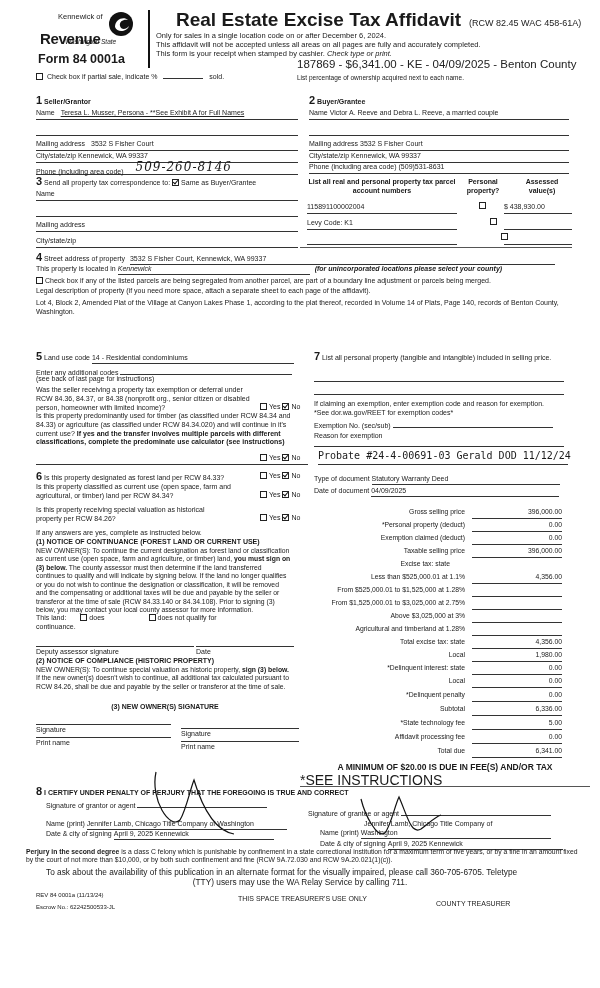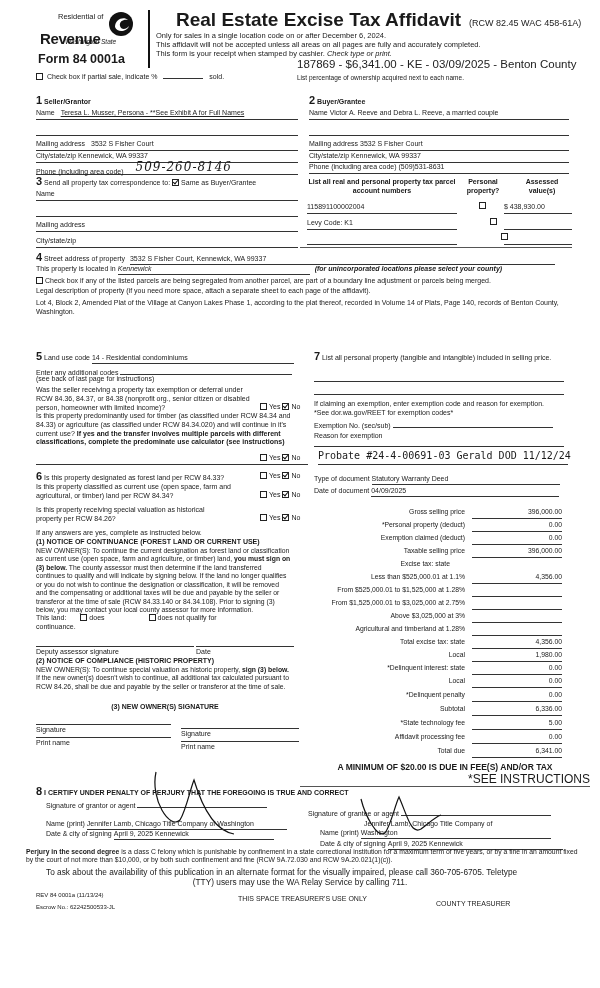--- a/index.html
+++ b/index.html
@@ -14,41 +14,41 @@
   .secnum { font-size: 11px; font-weight: bold; }
   .yesno { position: absolute; font-size: 7px; white-space: nowrap; }
   .fee-row { position: absolute; left: 305px; width: 290px; height: 12px; }
   .fee-label { position: absolute; right: 130px; top: 0; text-align: right; white-space: nowrap; font-size: 6.8px; }
   .fee-val { position: absolute; right: 33px; width: 90px; top: 0; text-align: right; border-bottom: 1px solid #333; height: 11px; font-size: 6.8px; }
 </style>
 </head>
 <body>
 
 <div class="abs" style="left:40px;top:12px;width:92px;height:40px;">
-  <div class="abs" style="left:18px;top:0;font-size:7.5px;">Residential of</div>
+  <div class="abs" style="left:18px;top:0;font-size:7.5px;">Kennewick of</div>
   <div class="abs" style="left:0;top:18px;font-size:15px;font-weight:bold;letter-spacing:-0.3px;">Revenue</div>
   <div class="abs" style="left:25px;top:26px;font-size:6.5px;font-style:italic;">Washington State</div>
   <svg class="abs" style="left:68px;top:-1px;" width="26" height="26" viewBox="0 0 26 26">
     <circle cx="13" cy="13" r="12" fill="#111"></circle>
     <path d="M7 16 C 7 8, 16 5, 20 9 C 16 8, 11 10, 12 15 C 13 19, 18 19, 21 15 C 19 21, 9 22, 7 16 Z" fill="#fff"></path>
   </svg>
 </div>
 <div class="abs" style="left:38px;top:52px;font-size:12.5px;font-weight:bold;">Form 84 0001a</div>
 <div class="abs" style="left:148px;top:10px;width:2px;height:58px;background:#111;"></div>
 
 <div class="abs" style="left:156px;top:8px;white-space:nowrap;margin-left:20px;">
   <span style="font-size:19px;font-weight:bold;">Real Estate Excise Tax Affidavit</span>
   <span style="font-size:9px;margin-left:6px;">(RCW 82.45 WAC 458-61A)</span>
 </div>
 <div class="abs" style="left:156px;top:31px;font-size:7.5px;">Only for sales in a single location code on or after December 6, 2024.</div>
 <div class="abs" style="left:156px;top:40px;font-size:7.5px;">This affidavit will not be accepted unless all areas on all pages are fully and accurately completed.</div>
 <div class="abs" style="left:156px;top:49px;font-size:7.5px;white-space:nowrap;">
   <span>This form is your receipt when stamped by cashier. </span><i>Check type or print.</i>
 </div>
-<div class="abs" style="left:297px;top:57px;font-size:11.5px;white-space:nowrap;color:#222;">187869 - $6,341.00 - KE - 03/09/2025 - Benton County</div>
+<div class="abs" style="left:297px;top:57px;font-size:11.5px;white-space:nowrap;color:#222;">187869 - $6,341.00 - KE - 04/09/2025 - Benton County</div>
 <div class="abs" style="left:36px;top:73px;font-size:7px;white-space:nowrap;">
   <span class="cb"></span>
   <span>Check box if partial sale, indicate %</span>
   <span style="display:inline-block;width:40px;border-bottom:1px solid #333;margin:0 4px;"></span>
   <span>sold.</span>
 </div>
 <div class="abs" style="left:297px;top:74px;font-size:6.5px;">List percentage of ownership acquired next to each name.</div>
 
 <div class="abs" style="left:36px;top:94px;width:262px;">
   <div><span class="secnum">1</span> <b style="font-size:7px;">Seller/Grantor</b></div>
@@ -226,21 +226,21 @@
   </div>
 <div class="fee-row" style="top:733px;">
     <span class="fee-label">Affidavit processing fee</span>
     <span class="fee-val">0.00</span>
   </div>
 <div class="fee-row" style="top:747px;">
     <span class="fee-label">Total due</span>
     <span class="fee-val">6,341.00</span>
   </div>
 <div class="abs bold" style="left:300px;top:762px;width:290px;text-align:center;font-size:8.5px;white-space:nowrap;">A MINIMUM OF $20.00 IS DUE IN FEE(S) AND/OR TAX</div>
-<div class="abs" style="left:300px;top:772px;width:290px;text-align:right;font-size:12px;">*SEE INSTRUCTIONS</div>
+<div class="abs" style="left:300px;top:772px;width:290px;text-align:left;font-size:14px;">*SEE INSTRUCTIONS</div>
 
 <div class="abs" style="left:300px;top:786px;width:290px;border-top:1px solid #555;"></div>
 <div class="abs" style="left:36px;top:785px;white-space:nowrap;"><span class="secnum">8</span> <b style="font-size:7px;">I CERTIFY UNDER PENALTY OF PERJURY THAT THE FOREGOING IS TRUE AND CORRECT</b></div>
 <div class="abs" style="left:46px;top:800px;white-space:nowrap;"><span>Signature of grantor or agent</span> <span style="display:inline-block;width:130px;border-bottom:1px solid #333;height:8px;"></span></div>
 <div class="abs" style="left:308px;top:808px;white-space:nowrap;"><span>Signature of grantee or agent</span> <span style="display:inline-block;width:150px;border-bottom:1px solid #333;height:8px;"></span></div>
 <svg class="abs" style="left:150px;top:770px;" width="90" height="70" viewBox="0 0 90 70">
     <path d="M 6 2 C 0 30, 20 60, 30 50 C 36 40, 40 20, 44 10 C 50 30, 62 60, 84 64" fill="none" stroke="#111" stroke-width="1.2"></path>
   </svg>
 <svg class="abs" style="left:355px;top:795px;" width="90" height="50" viewBox="0 0 90 50">
     <path d="M 6 4 C 10 20, 22 44, 30 38 C 36 30, 40 10, 44 2 C 52 20, 56 40, 66 34 C 74 28, 80 22, 86 20" fill="none" stroke="#111" stroke-width="1.2"></path>

